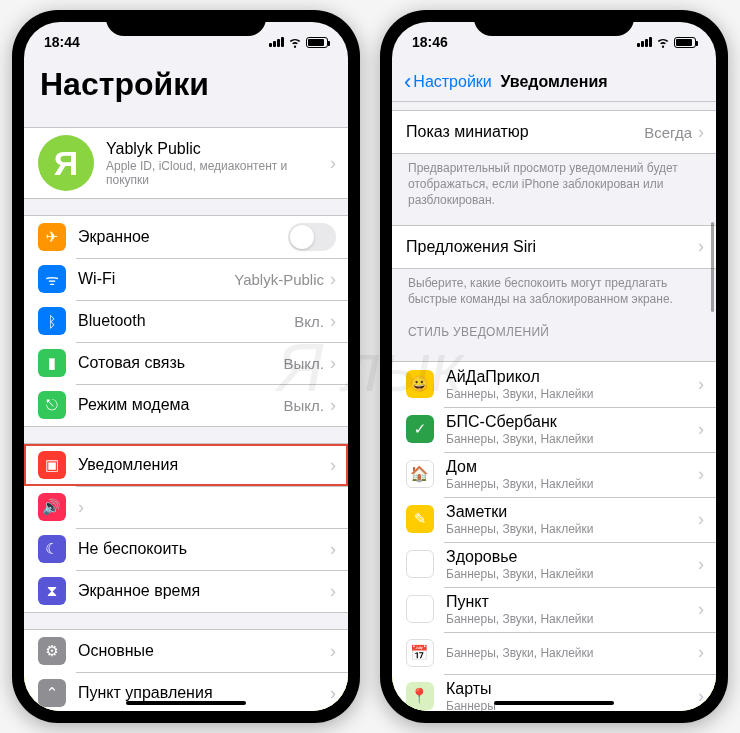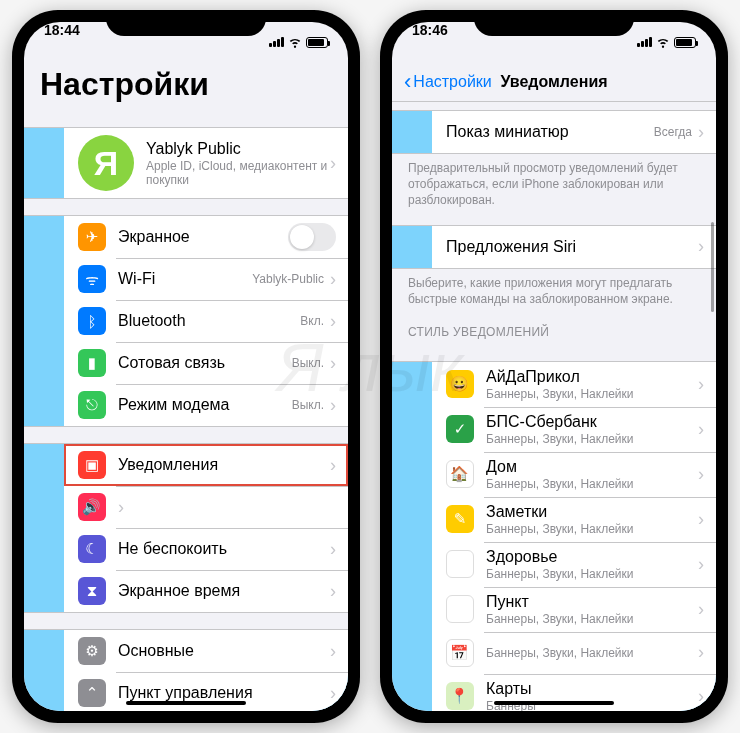--- a/index.html
+++ b/index.html
@@ -37,20 +37,21 @@
     width: 160px;
     height: 26px;
     background: #000;
     border-radius: 0 0 18px 18px;
     z-index: 10;
   }
   .statusbar {
     height: 40px;
     display: flex;
     justify-content: space-between;
+    align-items: center;
     padding: 0 20px;
     font-size: 14px;
     font-weight: 600;
     color: #000;
   }
   .statusbar .right { display: flex; align-items: center; gap: 4px; }
   .sig { display: flex; gap: 1px; align-items: flex-end; }
   .sig span { width: 3px; background: #000; border-radius: 1px; }
   .sig span:nth-child(1){height:4px;} .sig span:nth-child(2){height:6px;}
   .sig span:nth-child(3){height:8px;} .sig span:nth-child(4){height:10px;}
@@ -68,41 +69,41 @@
     border-bottom: 0.5px solid #c6c6c8;
     background: #f2f2f7;
   }
   .navbar .back { display:flex; align-items:center; color:#007aff; font-size:16px; gap:2px; }
   .navbar .title { position:absolute; left:50%; transform:translateX(-50%); font-size:16px; font-weight:600; }
   .large-title { font-size: 32px; font-weight: 700; padding: 4px 16px 8px; }
 
   .content { position:absolute; top:40px; left:0; right:0; bottom:0; overflow:hidden; }
   .content-with-nav { top: 80px; }
 
-  .group { margin: 16px 0 0; background:#7dd3fc; border-top:0.5px solid #c6c6c8; border-bottom:0.5px solid #c6c6c8;padding-left:40px; }
+  .group { margin: 16px 0 0; background:#bef264; border-top:0.5px solid #c6c6c8; border-bottom:0.5px solid #c6c6c8; }
   .group:first-child { margin-top: 8px; }
   .footer-text { font-size: 12px; color:#8e8e93; padding: 6px 16px 0; line-height:1.35; }
   .header-text { font-size: 12px; color:#8e8e93; padding: 18px 16px 6px; text-transform: uppercase; letter-spacing: 0.3px; }
 
   .row {
     display: flex; align-items: center;
     min-height: 42px; padding: 6px 12px 6px 14px;
     background:#fff; position:relative;
   }
   .row + .row::before {
     content:''; position:absolute; left:52px; right:0; top:0; height:0.5px; background:#c6c6c8;
   }
   .row .appicon, .row .seticon {
     width: 28px; height: 28px; border-radius: 6px; display:flex; align-items:center; justify-content:center;
     margin-right: 12px; flex-shrink:0; font-size:15px; color:#fff;
   }
   .row .labels { flex: 1; min-width:0; }
   .row .label { font-size: 16px; color:#000; }
   .row .sublabel { font-size: 12px; color:#8e8e93; margin-top:1px; }
-  .row .detail { font-size: 12px; color:#8e8e93; margin-right:6px; }
+  .row .detail { font-size: 15px; color:#8e8e93; margin-right:6px; }
   .chev { color:#c7c7cc; font-size:18px; }
   .row.highlight { box-shadow: inset 0 0 0 2px #e04a3a; }
   .toggle { width:48px; height:28px; background:#e9e9eb; border-radius:14px; position:relative; }
   .toggle::after { content:''; position:absolute; left:2px; top:2px; width:24px; height:24px; background:#fff; border-radius:50%; box-shadow:0 1px 3px rgba(0,0,0,0.2); }
 
   .profile { min-height: 70px; }
   .profile .seticon { width:56px; height:56px; border-radius:28px; background:#89d440; font-size:34px; font-weight:700; }
 
   .watermark {
     position: fixed; left:50%; top:50%; transform:translate(-50%,-50%);
@@ -276,21 +277,21 @@
       <div class="footer-text">Предварительный просмотр уведомлений будет отображаться, если iPhone заблокирован или разблокирован.</div>
 
       <div class="group">
         <div class="row no-icon">
           <div class="labels">
               <div class="label">Предложения Siri</div>
             </div>
           <span class="chev">›</span>
         </div>
       </div>
-      <div class="footer-text">Выберите, какие приложения могут предлагать быстрые команды на заблокированном экране.</div>
+      <div class="footer-text">Выберите, какие беспокоить могут предлагать быстрые команды на заблокированном экране.</div>
 
       <div class="header-text">СТИЛЬ УВЕДОМЛЕНИЙ</div>
       <div class="group" id="r-apps">
           <div class="row">
             <div class="appicon" style="background: rgb(255, 204, 0);">😀</div>
             <div class="labels">
               <div class="label">АйДаПрикол</div>
               <div class="sublabel">Баннеры, Звуки, Наклейки</div>
             </div>
             <span class="chev">›</span>

